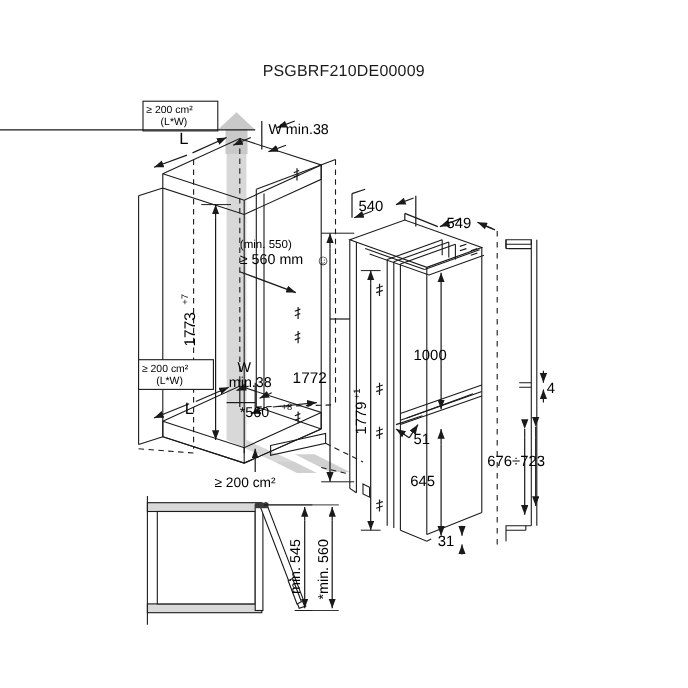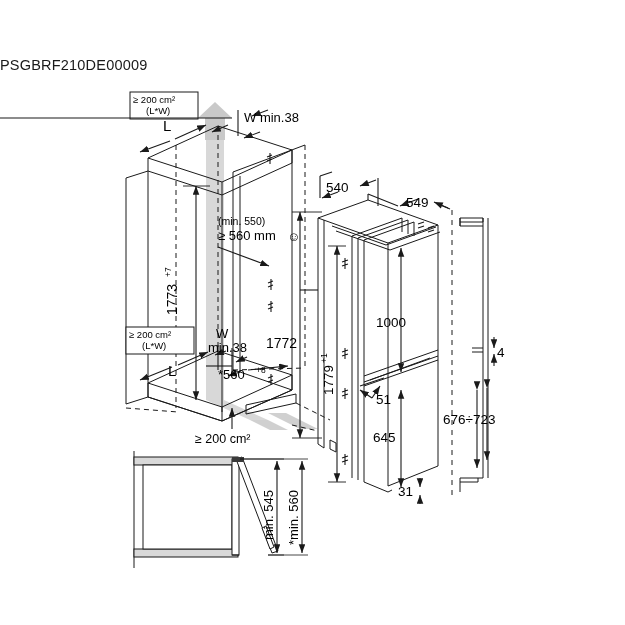--- a/index.html
+++ b/index.html
@@ -7,20 +7,21 @@
     width:625px;height:625px;
     font-family:"Liberation Sans", sans-serif;
     color:#000;
     overflow:hidden;
     position:relative;
   }
   #sheet{position:absolute;inset:0;width:625px;height:625px;}
   .ttl{
     position:absolute;
     left:0;top:57px;width:625px;
+    text-align:center;
     font-size:14.5px;
     letter-spacing:.2px;
     color:#1a1a1a;
   }
   svg{display:block;}
   text{font-family:"Liberation Sans", sans-serif;fill:#000;}
 </style>
 </head>
 <body>
 

